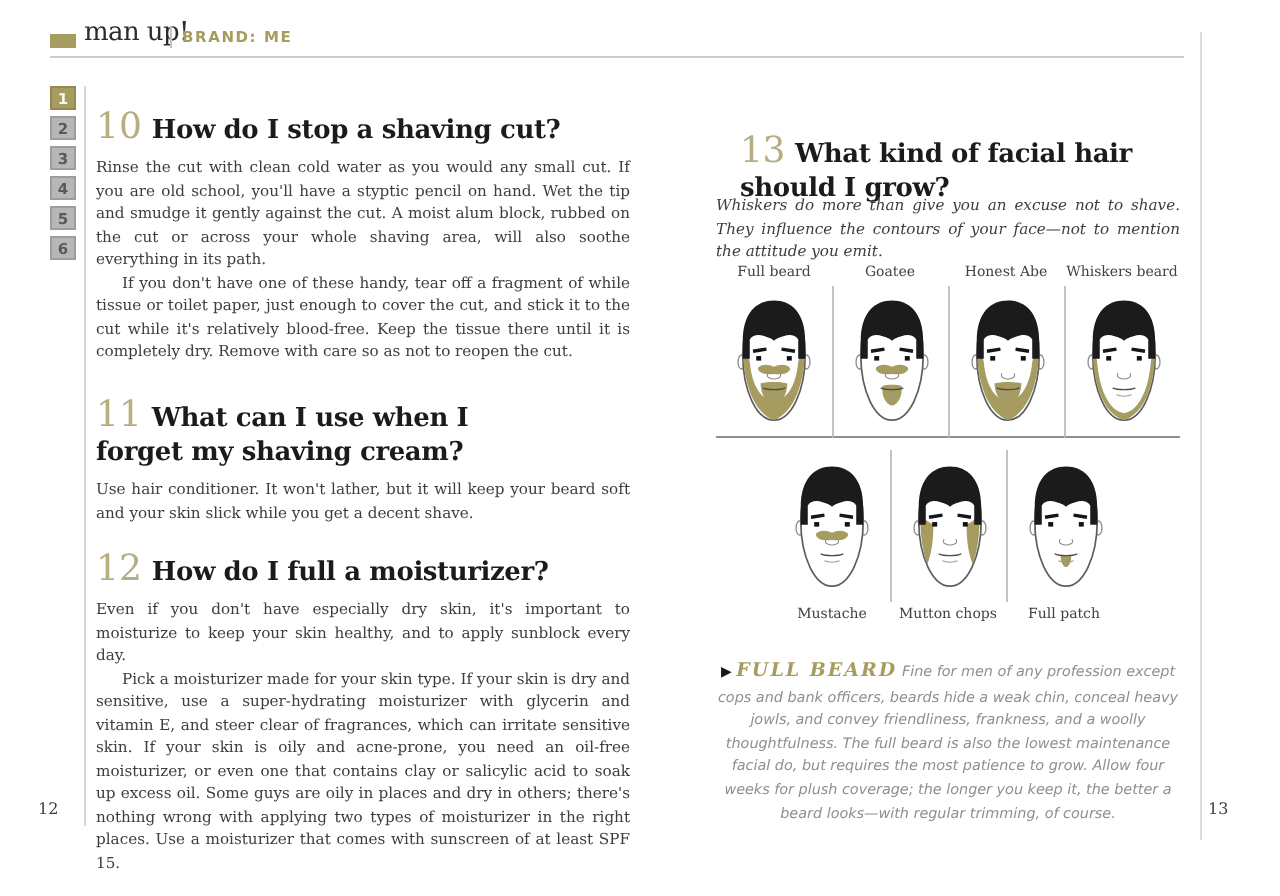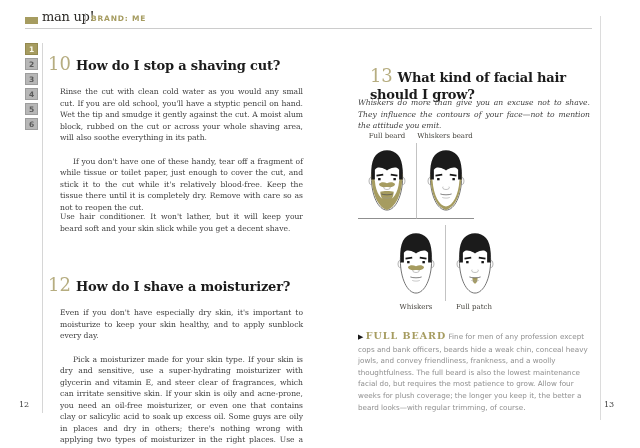--- a/index.html
+++ b/index.html
@@ -22,21 +22,21 @@
   .tab.active{background:#a69c60;border-color:#93894f;color:#fbf9ec;}
   .side-rule{position:absolute;left:42px;top:43px;width:1px;height:370px;background:#d6d6d6;}
 
   
   .col-left{position:absolute;left:48px;top:0;width:267px;height:408px;}
   .question{position:absolute;left:0;width:267px;}
   .q-10{top:55px;} .q-11{top:199px;} .q-12{top:276px;}
   .qhead{margin:0 0 4px 0;font-size:13px;font-weight:bold;color:#1b1b1b;line-height:17px;letter-spacing:-.2px;}
   .qhead .qnum{font-size:18px;font-weight:normal;color:#b6ad80;margin-right:5px;letter-spacing:0;}
   .q-11 .qhead{max-width:212px;}
-  .qbody{margin:12px;font-size:7.6px;line-height:11.5px;color:#3d3d3d;text-align:justify;}
+  .qbody{margin:0;font-size:7.6px;line-height:11.5px;color:#3d3d3d;text-align:justify;}
   .qbody.indent{text-indent:13px;}
 
   
   .col-right{position:absolute;left:358px;top:0;width:234px;height:448px;}
   .q13-head{position:absolute;top:55px;left:0;margin:12px;max-width:208px;
             font-size:13px;font-weight:bold;color:#1b1b1b;line-height:17px;letter-spacing:-.2px;}
   .q13-head .qnum{font-size:18px;font-weight:normal;color:#b6ad80;margin-right:5px;}
   .intro{position:absolute;top:97px;left:0;width:232px;margin:0;
          font-size:7.6px;line-height:11.5px;color:#3d3d3d;text-align:justify;font-style:italic;}
 
@@ -47,21 +47,21 @@
   .fcell{width:58px;box-sizing:border-box;text-align:center;}
   .flabel{font-size:7px;color:#44423c;height:13px;line-height:13px;white-space:nowrap;}
   .fbox{height:76px;position:relative;box-sizing:border-box;display:flex;align-items:flex-end;justify-content:center;}
   .row1 .fbox{border-bottom:1px solid #8f8f8f;}
   .row1 .fcell + .fcell .fbox{border-left:1px solid #c3c3c3;}
   .row2 .fcell + .fcell .fbox{border-left:1px solid #c3c3c3;}
   .face-svg{width:54px;height:70px;display:block;margin:0 auto 2px auto;}
 
   
   .callout{position:absolute;top:330px;left:0;width:232px;margin:0;
-           font-family:"DejaVu Sans",sans-serif;font-size:7.2px;line-height:11.6px;color:#8f8f8f;text-align:left;}
+           font-family:"DejaVu Sans",sans-serif;font-size:7.2px;line-height:11.6px;color:#8f8f8f;text-align:center;font-style:italic;}
   .callout .marker{color:#181818;font-size:7px;}
   .callout .clabel{font-family:"DejaVu Serif",serif;font-size:9.5px;font-weight:bold;
                    color:#a69c60;letter-spacing:1px;}
 
   
   .pagenum{position:absolute;font-size:8px;color:#3d3d3d;}
   .pagenum.pn-left{left:19px;top:400px;}
   .pagenum.pn-right{left:604px;top:400px;}
   .edge-line{position:absolute;left:600px;top:16px;width:1px;height:404px;background:#dcdcdc;}
 
@@ -120,26 +120,29 @@
   <section class="col-left">
     <article class="question q-10">
       <h2 class="qhead">
         <span class="qnum">10</span><span>How do I stop a shaving cut?</span>
       </h2>
       <p class="qbody">Rinse the cut with clean cold water as you would any small cut. If you are old school, you'll have a styptic pencil on hand. Wet the tip and smudge it gently against the cut. A moist alum block, rubbed on the cut or across your whole shaving area, will also soothe everything in its path.</p>
       <p class="qbody indent">If you don't have one of these handy, tear off a fragment of while tissue or toilet paper, just enough to cover the cut, and stick it to the cut while it's relatively blood-free. Keep the tissue there until it is completely dry. Remove with care so as not to reopen the cut.</p>
     </article>
 
     <article class="question q-11">
+      <h2 class="qhead">
+        <span class="qnum">11</span><span>What can I use when I forget my shaving cream?</span>
+      </h2>
       <p class="qbody">Use hair conditioner. It won't lather, but it will keep your beard soft and your skin slick while you get a decent shave.</p>
     </article>
 
     <article class="question q-12">
       <h2 class="qhead">
-        <span class="qnum">12</span><span>How do I shave a moisturizer?</span>
+        <span class="qnum">12</span><span>How do I full a moisturizer?</span>
       </h2>
       <p class="qbody">Even if you don't have especially dry skin, it's important to moisturize to keep your skin healthy, and to apply sunblock every day.</p>
       <p class="qbody indent">Pick a moisturizer made for your skin type. If your skin is dry and sensitive, use a super-hydrating moisturizer with glycerin and vitamin E, and steer clear of fragrances, which can irritate sensitive skin. If your skin is oily and acne-prone, you need an oil-free moisturizer, or even one that contains clay or salicylic acid to soak up excess oil. Some guys are oily in places and dry in others; there's nothing wrong with applying two types of moisturizer in the right places. Use a moisturizer that comes with sunscreen of at least SPF 15.</p>
     </article>
   </section>
 
   <section class="col-right">
     <h2 class="q13-head">
       <span class="qnum">13</span><span>What kind of facial hair should I grow?</span>
     </h2>
@@ -153,41 +156,74 @@
             <svg class="face-svg" viewBox="0 0 100 130">
                 <use href="#fhead"></use>
                 <use href="#band-thick"></use>
                 <use href="#chinfill"></use>
                 <use href="#mst"></use>
                 <use href="#ffeat"></use>
               </svg>
           </div>
         </div>
         <div class="fcell">
+          <div class="flabel">Goatee</div>
+          <div class="fbox">
+            <svg class="face-svg" viewBox="0 0 100 130">
+                <use href="#fhead"></use>
+                <use href="#mst"></use>
+                <use href="#goatchin"></use>
+                <use href="#ffeat"></use>
+              </svg>
+          </div>
+        </div>
+        <div class="fcell">
+          <div class="flabel">Honest Abe</div>
+          <div class="fbox">
+            <svg class="face-svg" viewBox="0 0 100 130">
+                <use href="#fhead"></use>
+                <use href="#band-thick"></use>
+                <use href="#chinfill"></use>
+                <use href="#ffeat"></use>
+              </svg>
+          </div>
+        </div>
+        <div class="fcell">
           <div class="flabel">Whiskers beard</div>
           <div class="fbox">
             <svg class="face-svg" viewBox="0 0 100 130">
                 <use href="#fhead"></use>
                 <use href="#band-thin"></use>
                 <use href="#ffeat"></use>
               </svg>
           </div>
         </div>
       </div>
 
       <div class="frow row2">
         <div class="fcell">
           <div class="fbox">
             <svg class="face-svg" viewBox="0 0 100 130">
                 <use href="#fhead"></use>
                 <use href="#mst"></use>
                 <use href="#ffeat"></use>
               </svg>
           </div>
-          <div class="flabel">Whiskers</div>
+          <div class="flabel">Mustache</div>
+        </div>
+        <div class="fcell">
+          <div class="fbox">
+            <svg class="face-svg" viewBox="0 0 100 130">
+                <use href="#fhead"></use>
+                <use href="#chopL"></use>
+                <use href="#chopR"></use>
+                <use href="#ffeat"></use>
+              </svg>
+          </div>
+          <div class="flabel">Mutton chops</div>
         </div>
         <div class="fcell">
           <div class="fbox">
             <svg class="face-svg" viewBox="0 0 100 130">
                 <use href="#fhead"></use>
                 <use href="#soul"></use>
                 <use href="#ffeat"></use>
               </svg>
           </div>
           <div class="flabel">Full patch</div>

